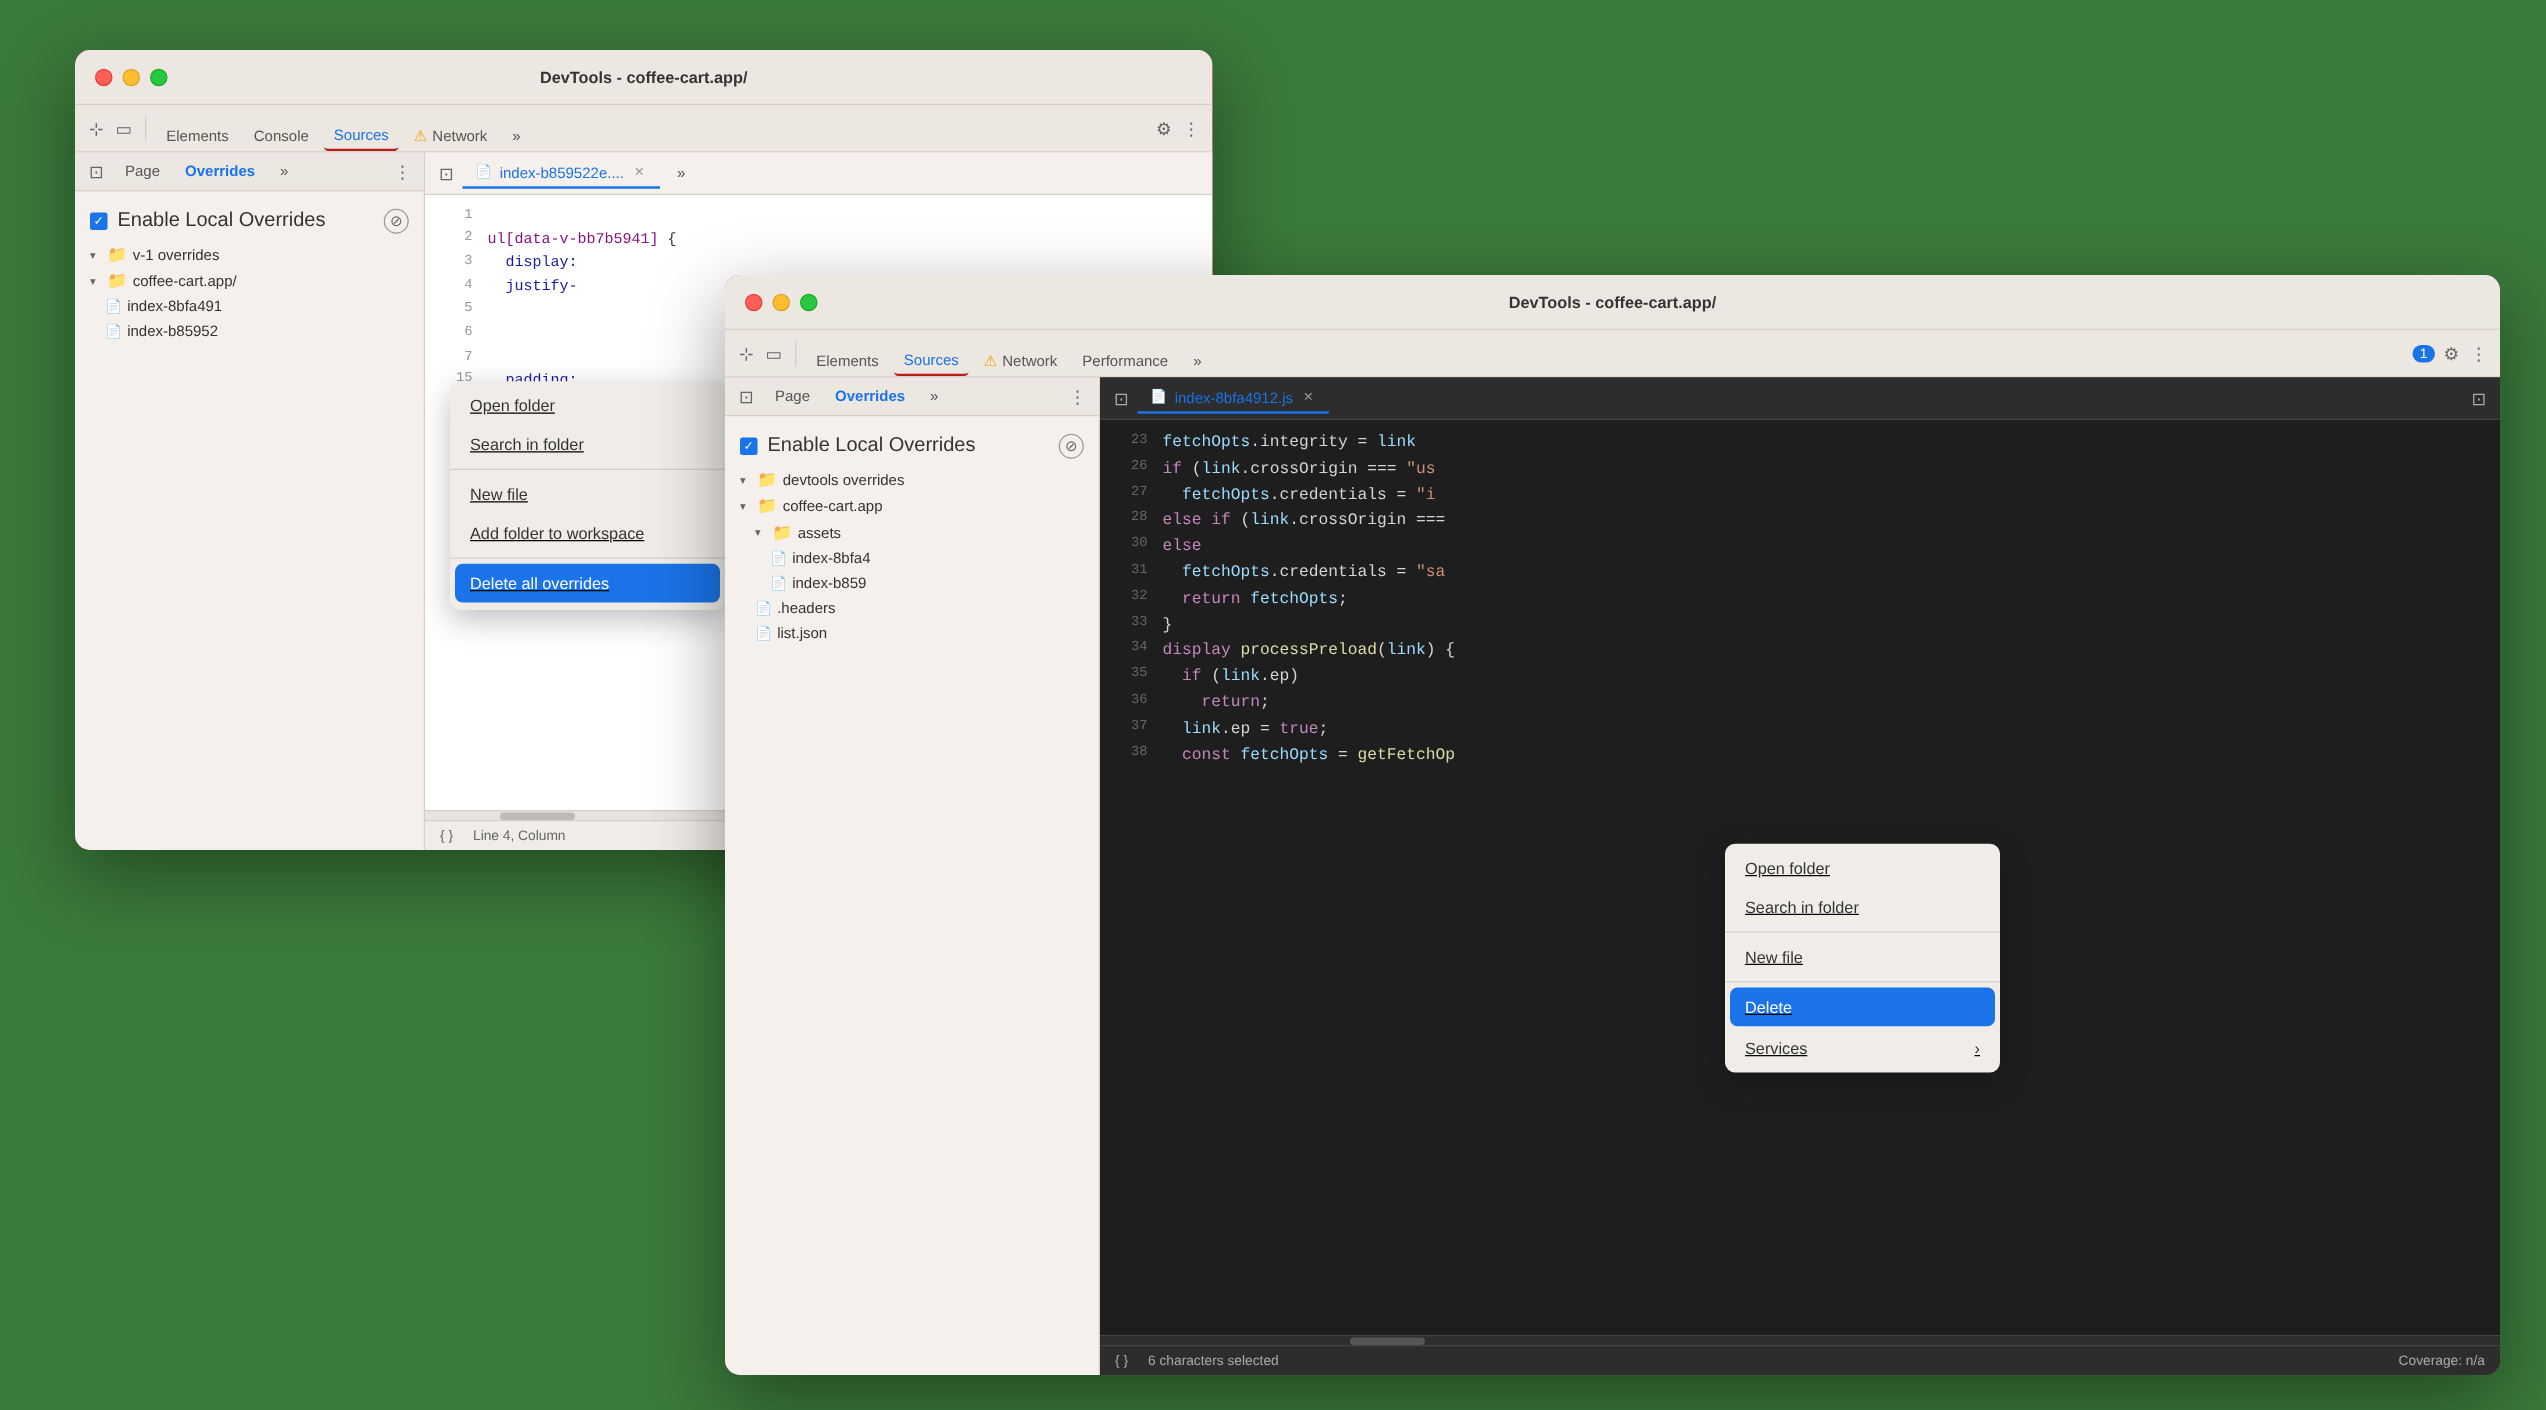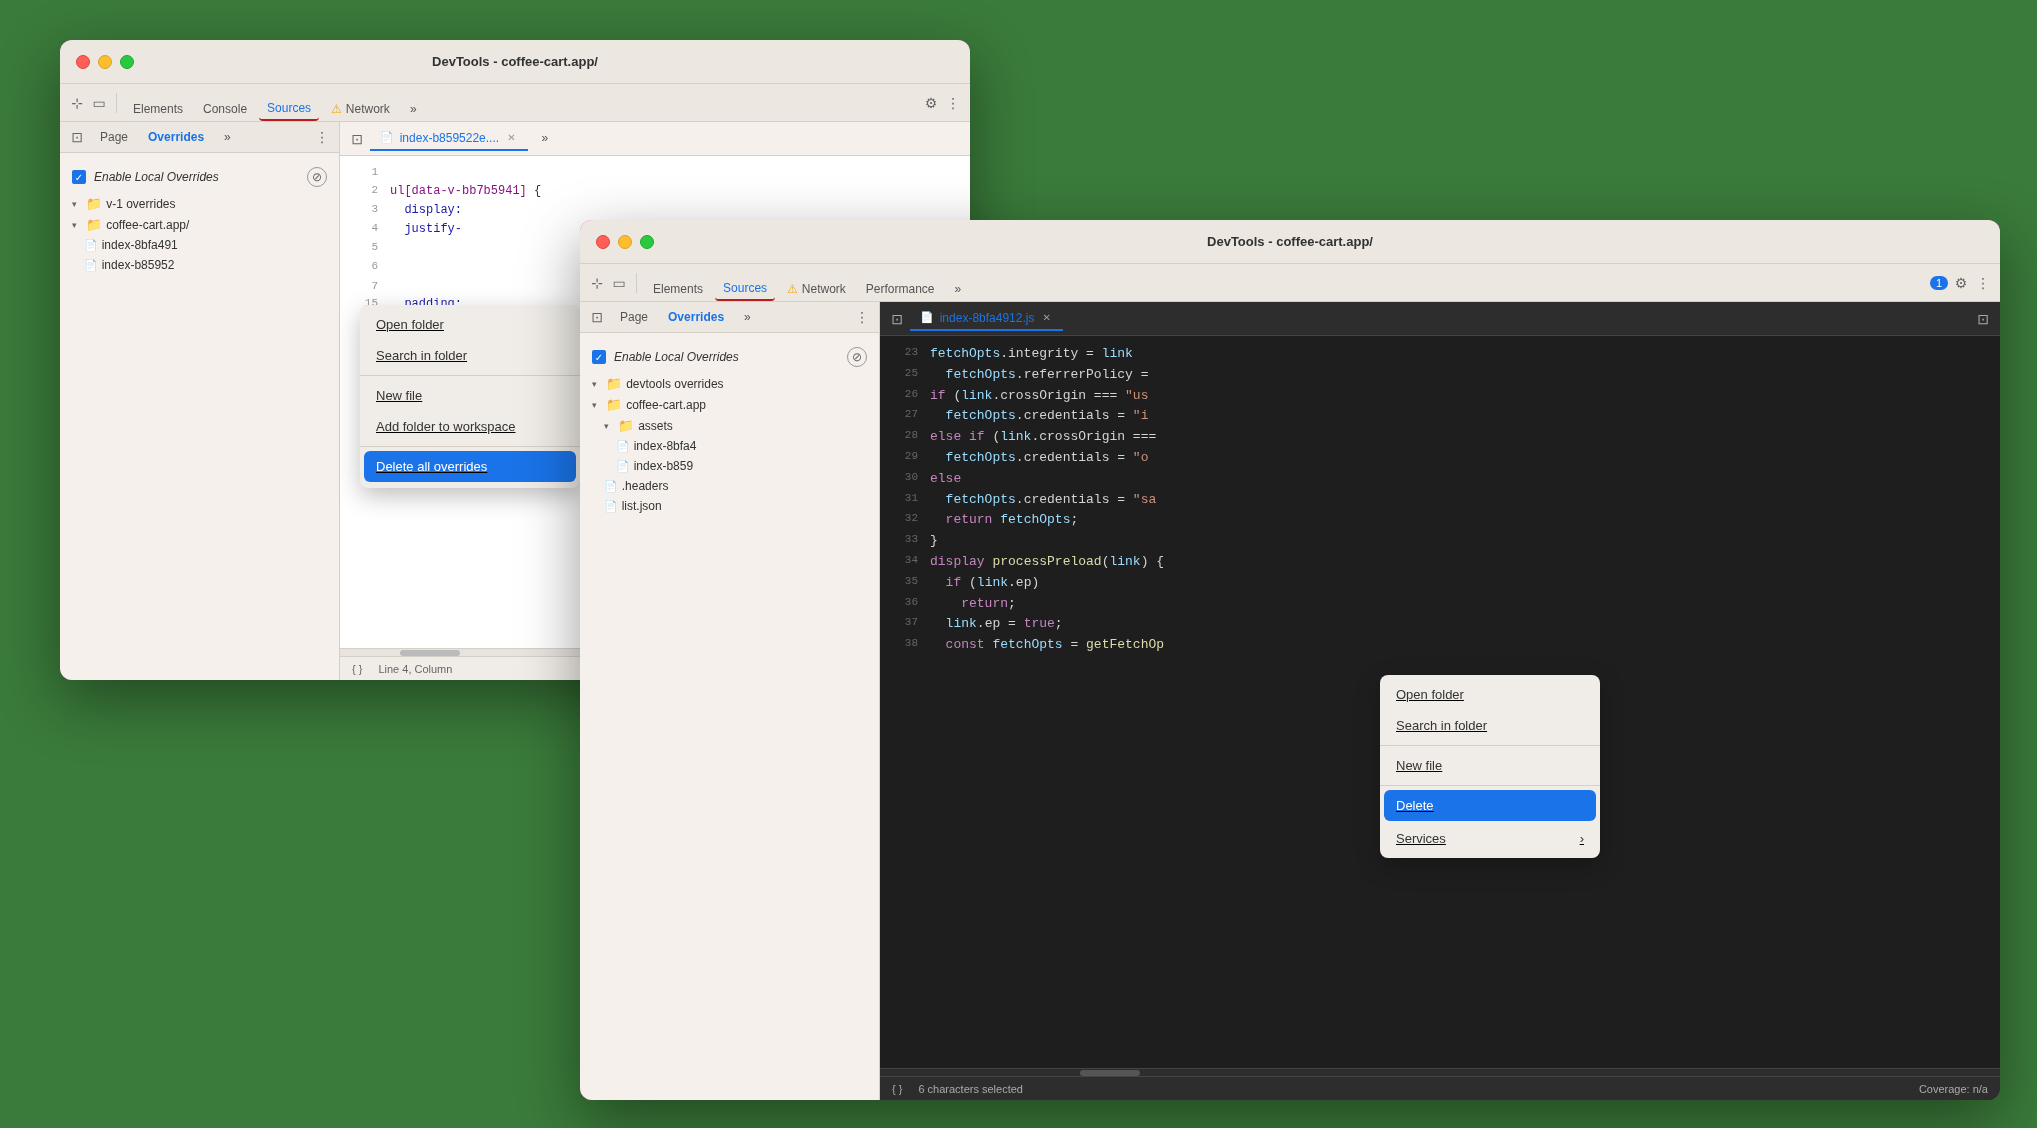--- a/index.html
+++ b/index.html
@@ -180,24 +180,23 @@
       border-radius: 2px;
       display: flex;
       align-items: center;
       justify-content: center;
       color: white;
       font-size: 10px;
       flex-shrink: 0;
     }
 
     .overrides-label {
-      font-size: 12px;
+      font-size: 16px;
       color: #333;
       flex: 1;
-      font-style: italic;
     }
 
     .overrides-clear {
       width: 20px;
       height: 20px;
       border-radius: 50%;
       border: 1px solid #999;
       display: flex;
       align-items: center;
       justify-content: center;
@@ -710,38 +709,30 @@
         <div class="toolbar-spacer"></div>
         <div class="toolbar-icon" style="color:#aaa;">⊡</div>
       </div>
 
       <div class="code-content" style="background:#1e1e1e; color:#d4d4d4; font-size:13px;">
         <div class="code-line">
           <span class="line-num dark-line-num">23</span>
           <span><span class="dark-var">fetchOpts</span>.integrity = <span class="dark-var">link</span></span>
         </div>
         <div class="code-line">
-          <span class="line-num dark-line-num">25</span>
-          <span>&nbsp;&nbsp;<span class="dark-var">fetchOpts</span>.referrerPolicy =</span>
-        </div>
-        <div class="code-line">
           <span class="line-num dark-line-num">26</span>
           <span><span class="dark-keyword">if</span> (<span class="dark-var">link</span>.crossOrigin === <span class="dark-string">"us</span></span>
         </div>
         <div class="code-line">
           <span class="line-num dark-line-num">27</span>
           <span>&nbsp;&nbsp;<span class="dark-var">fetchOpts</span>.credentials = <span class="dark-string">"i</span></span>
         </div>
         <div class="code-line">
           <span class="line-num dark-line-num">28</span>
           <span><span class="dark-keyword">else if</span> (<span class="dark-var">link</span>.crossOrigin ===</span>
-        </div>
-        <div class="code-line">
-          <span class="line-num dark-line-num">29</span>
-          <span>&nbsp;&nbsp;<span class="dark-var">fetchOpts</span>.credentials = <span class="dark-string">"o</span></span>
         </div>
         <div class="code-line">
           <span class="line-num dark-line-num">30</span>
           <span><span class="dark-keyword">else</span></span>
         </div>
         <div class="code-line">
           <span class="line-num dark-line-num">31</span>
           <span>&nbsp;&nbsp;<span class="dark-var">fetchOpts</span>.credentials = <span class="dark-string">"sa</span></span>
         </div>
         <div class="code-line">

